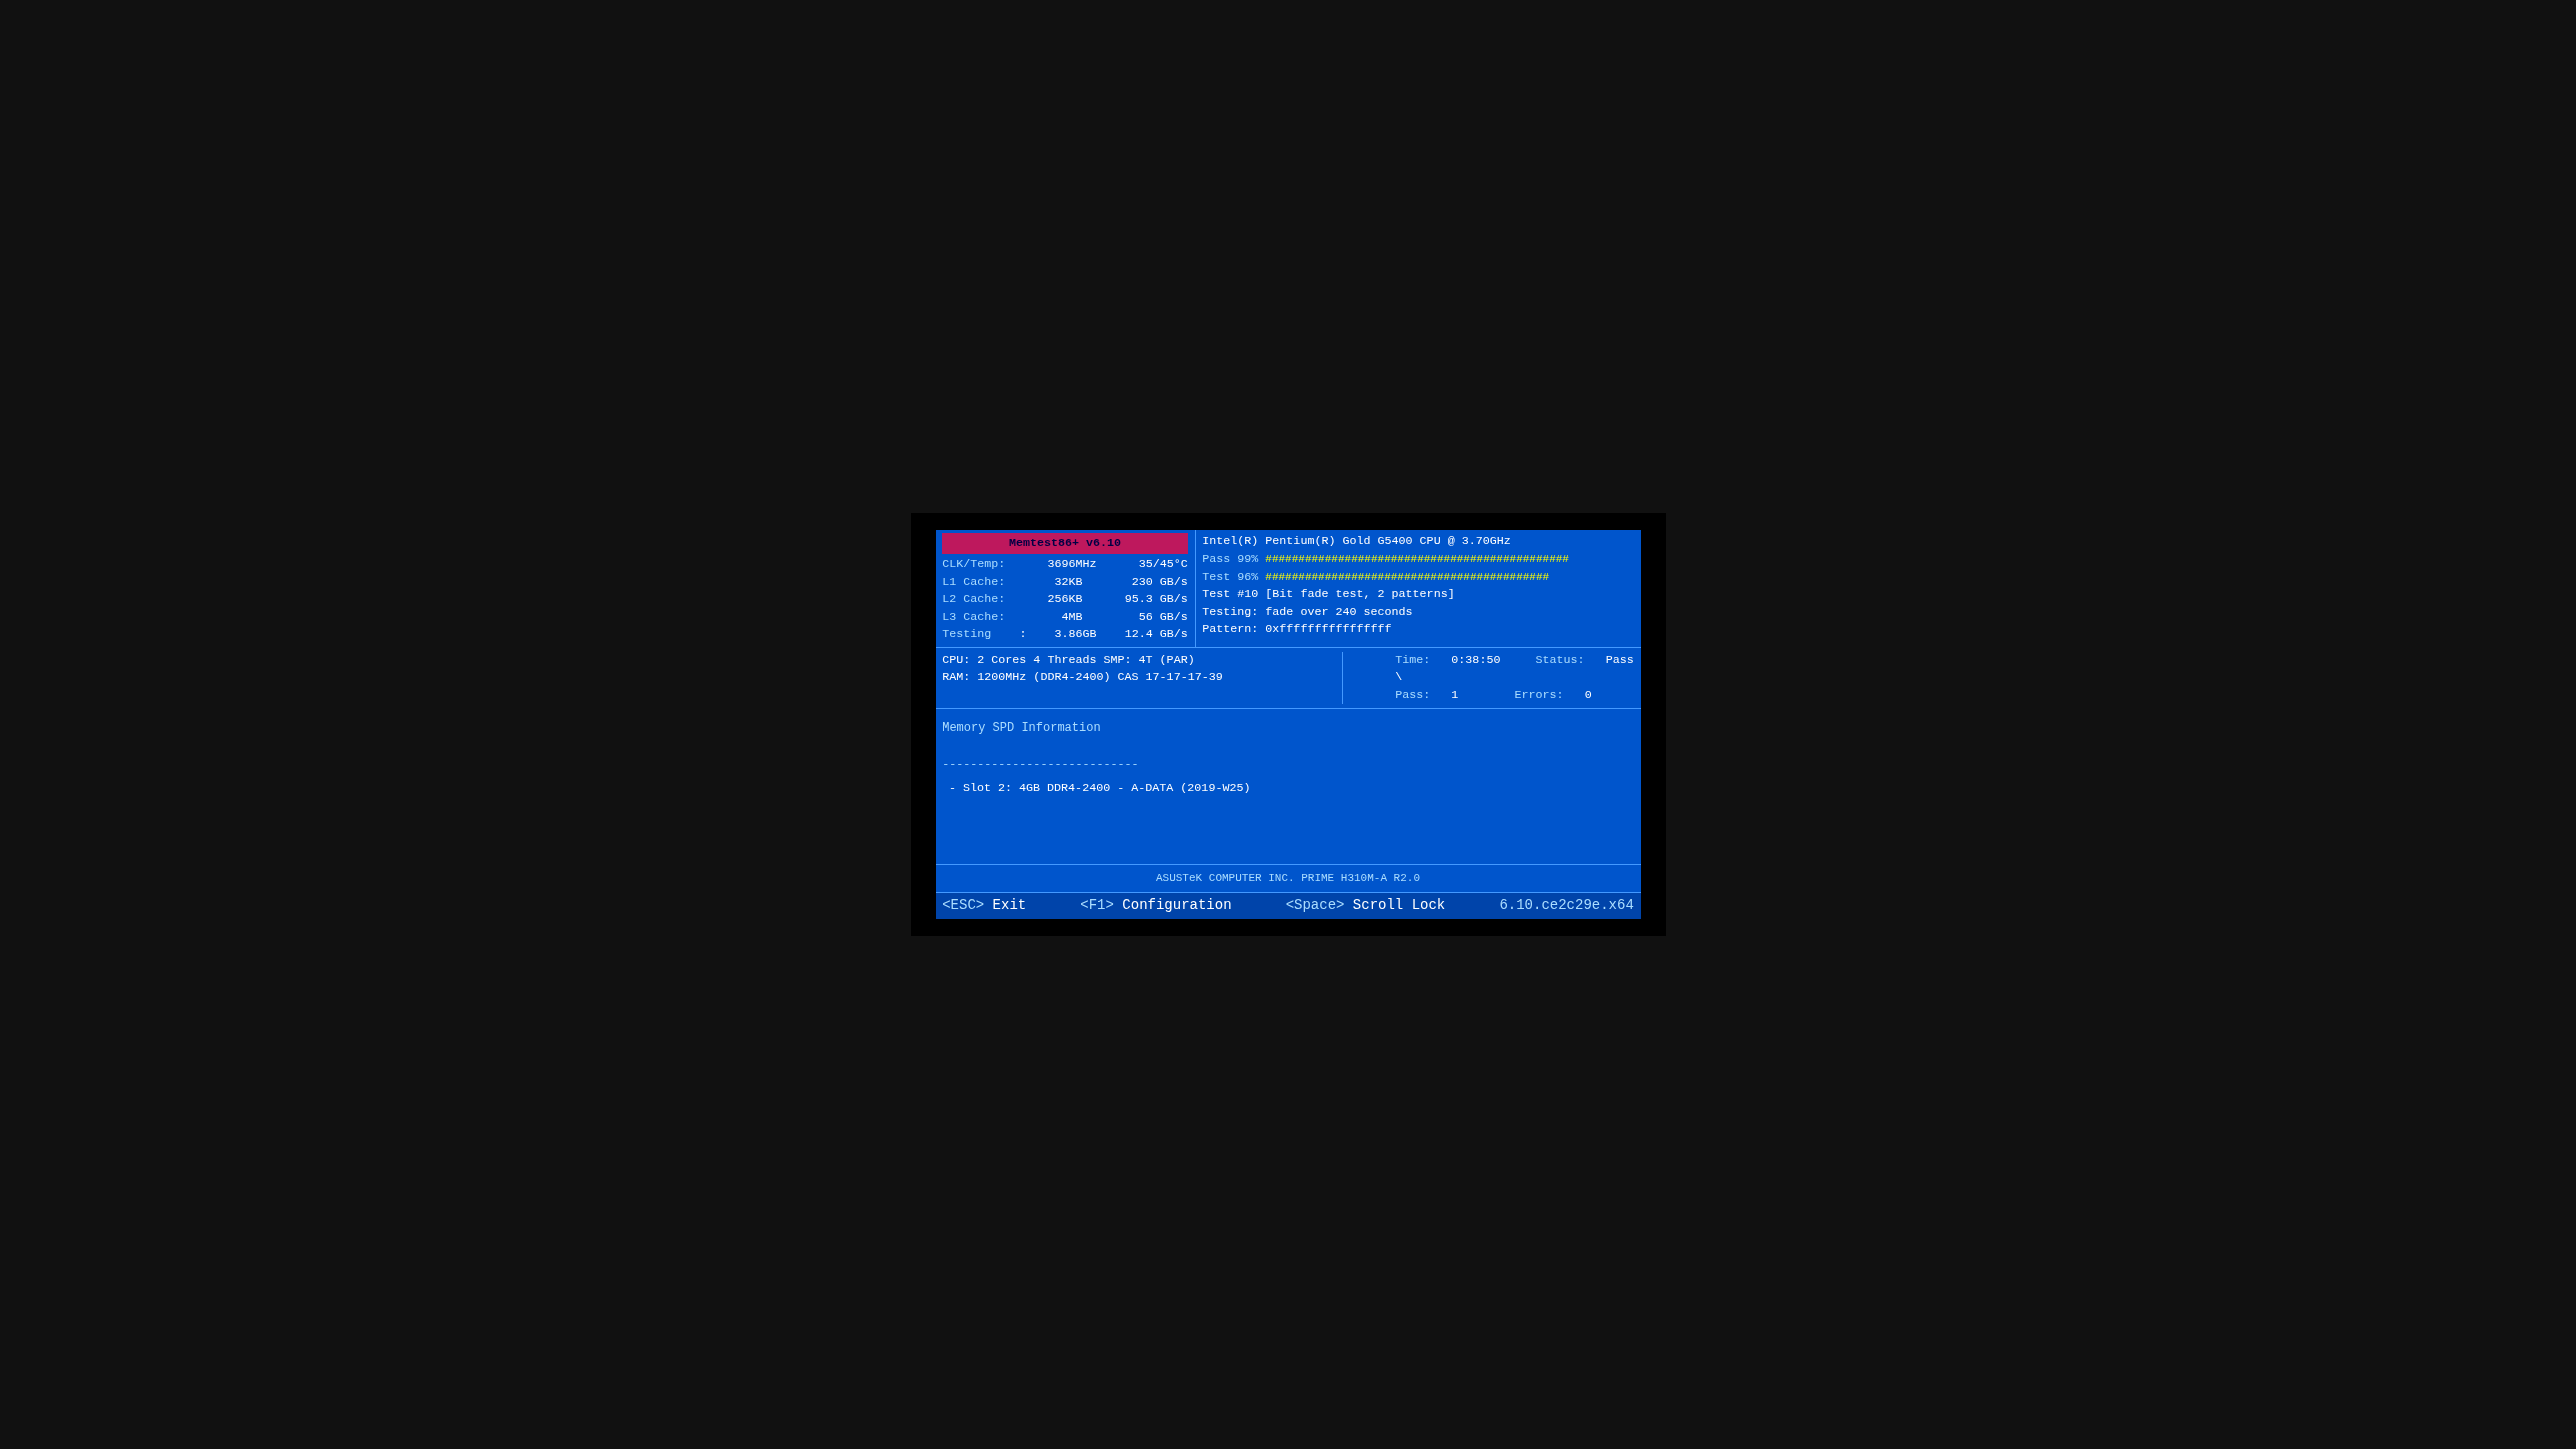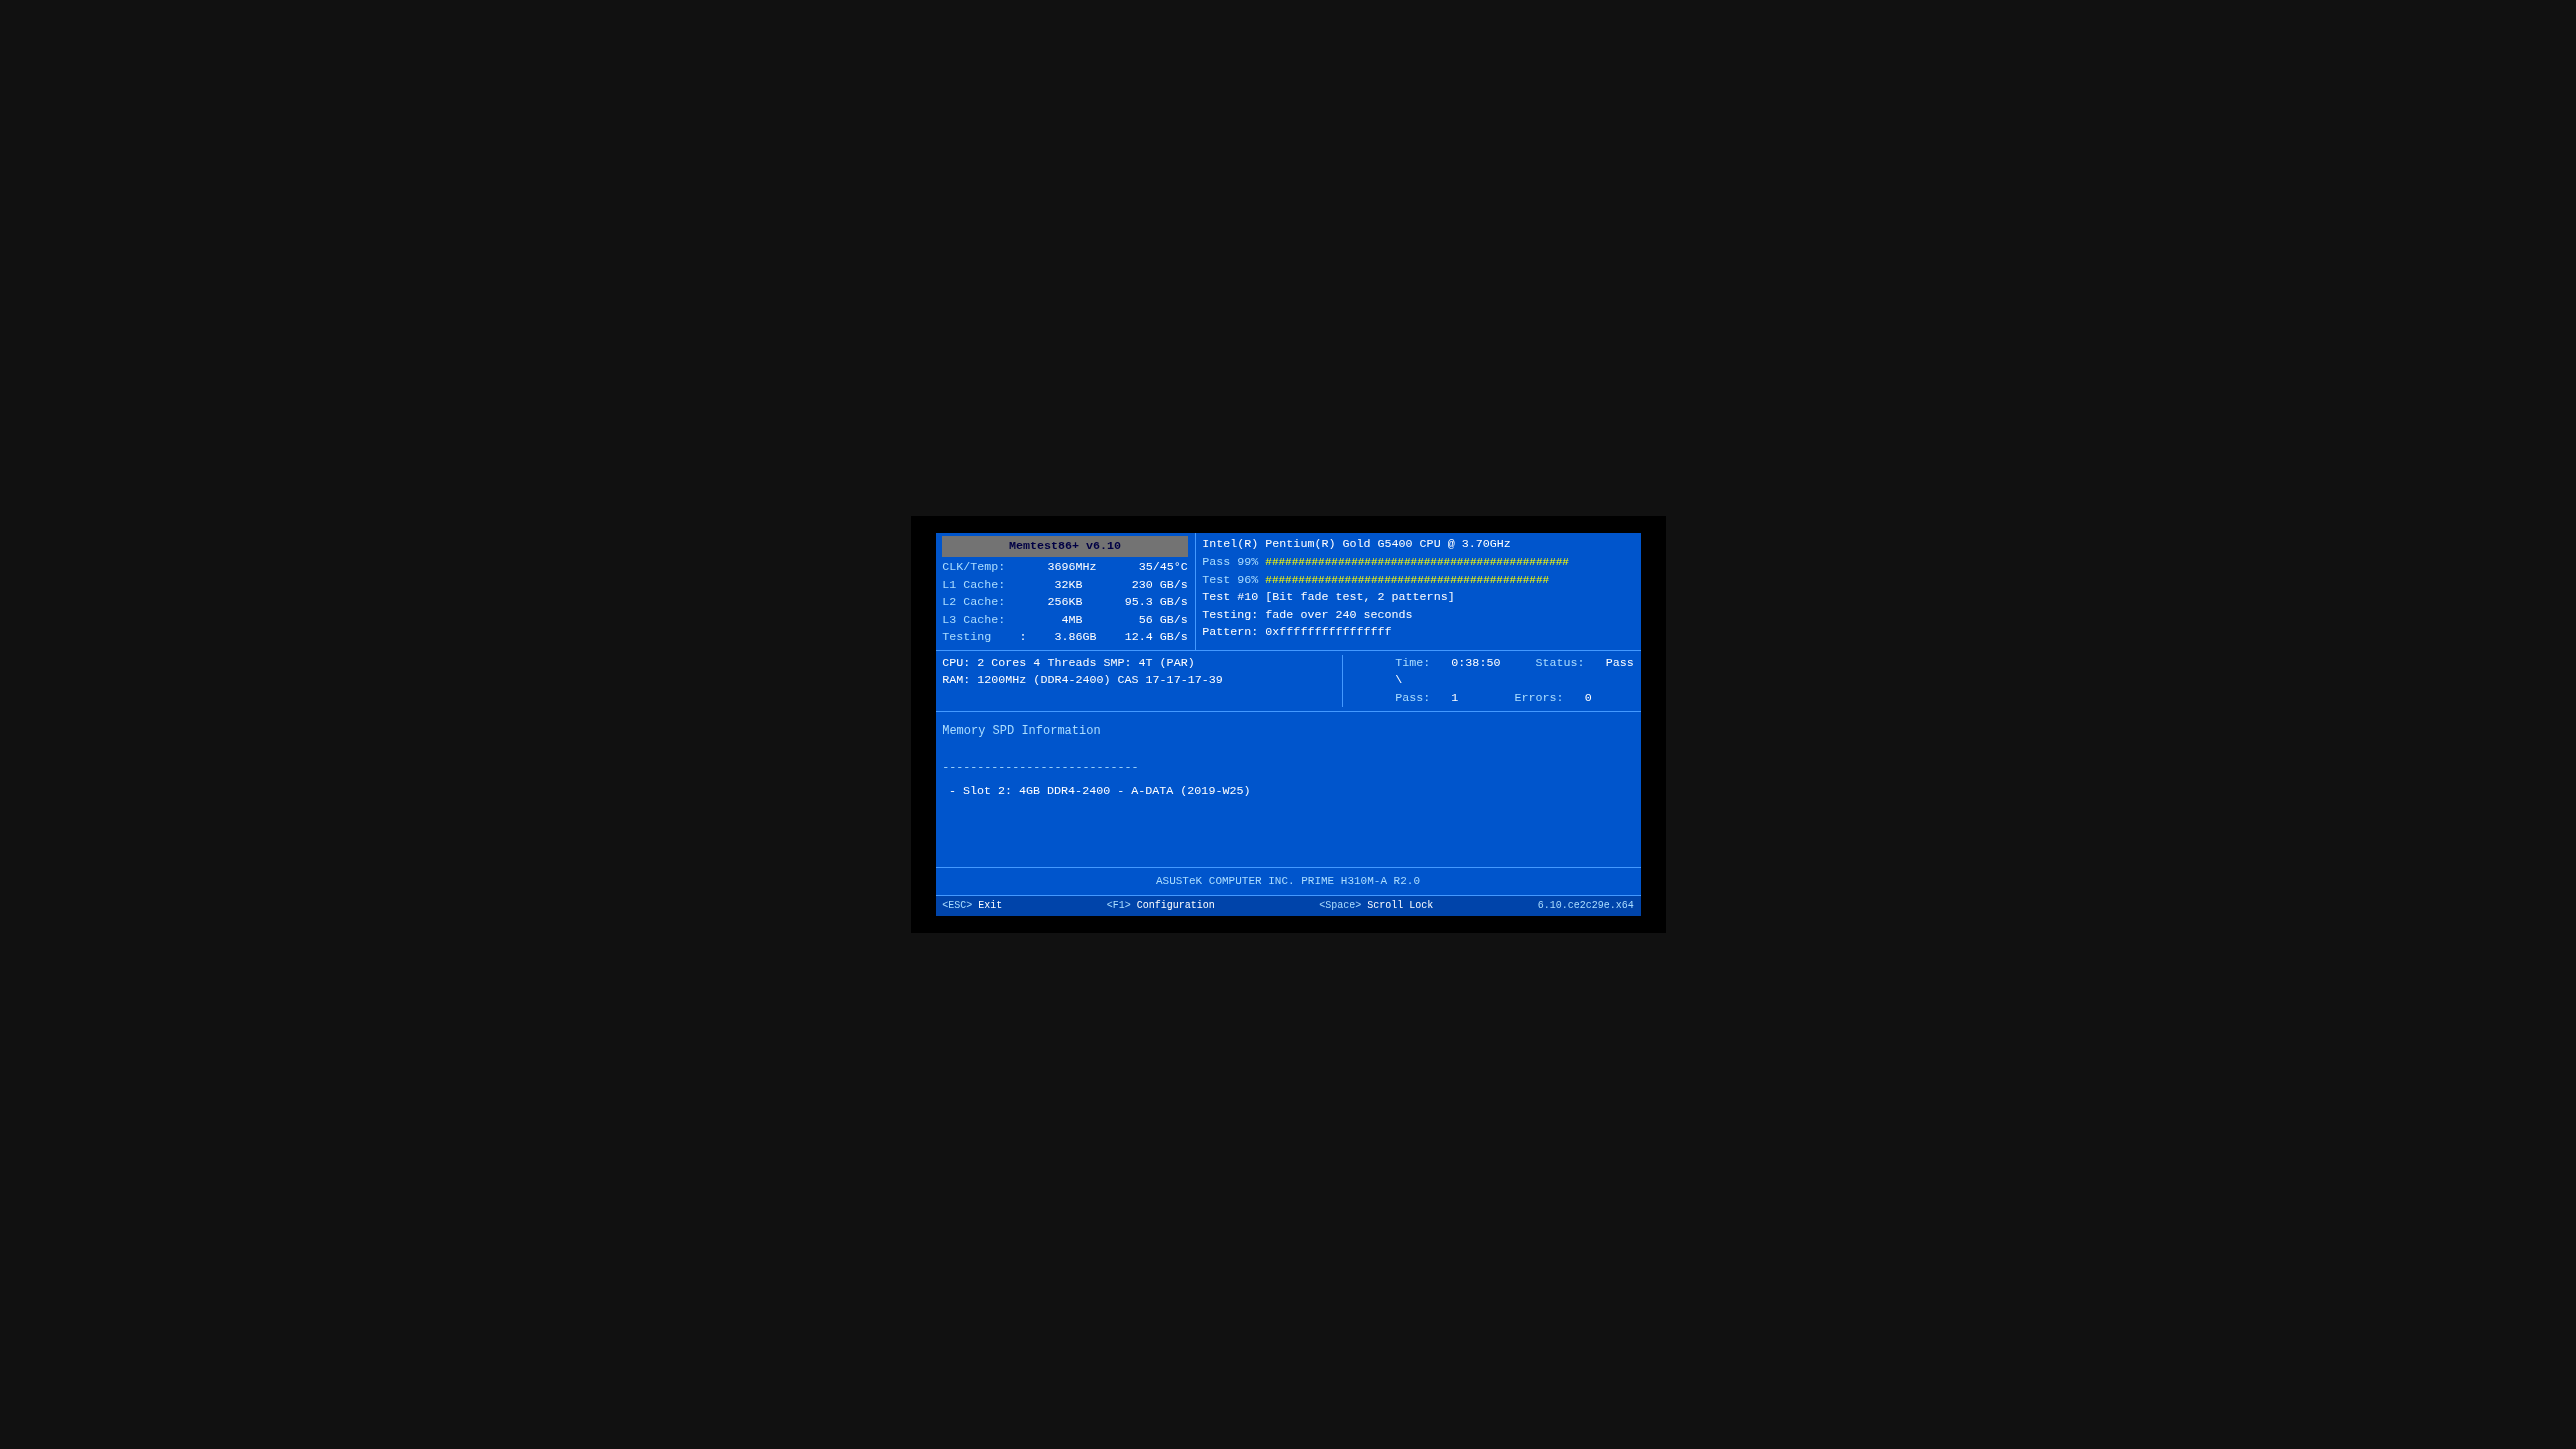--- a/index.html
+++ b/index.html
@@ -32,21 +32,21 @@
     .top-left {
       width: 260px;
       border-right: 0.8px solid #4499ff;
       padding: 3.4px 6.7px;
     }
     .top-right {
       flex: 1;
       padding: 3.4px 6.7px;
     }
     .title-bar {
-      background: #737373;
+      background: #be185d;
       color: #000044;
       text-align: center;
       font-weight: bold;
       padding: 1.7px 3.4px;
       margin-bottom: 1.7px;
     }
     .info-row {
       display: flex;
       justify-content: space-between;
     }
@@ -116,21 +116,21 @@
       padding: 5px 0;
       border-top: 0.8px solid #4499ff;
       font-size: 11px;
     }
     .footer-keys {
       background: #0044aa;
       color: #ffffff;
       display: flex;
       justify-content: space-between;
       padding: 2.5px 6.7px;
-      font-size: 10px;
+      font-size: 14px;
       border-top: 0.8px solid #4499ff;
     }
     .footer-keys .right {
       color: #aaddff;
     }
     .key-label {
       color: #aaddff;
     }
     .key-action {
       color: #ffffff;

